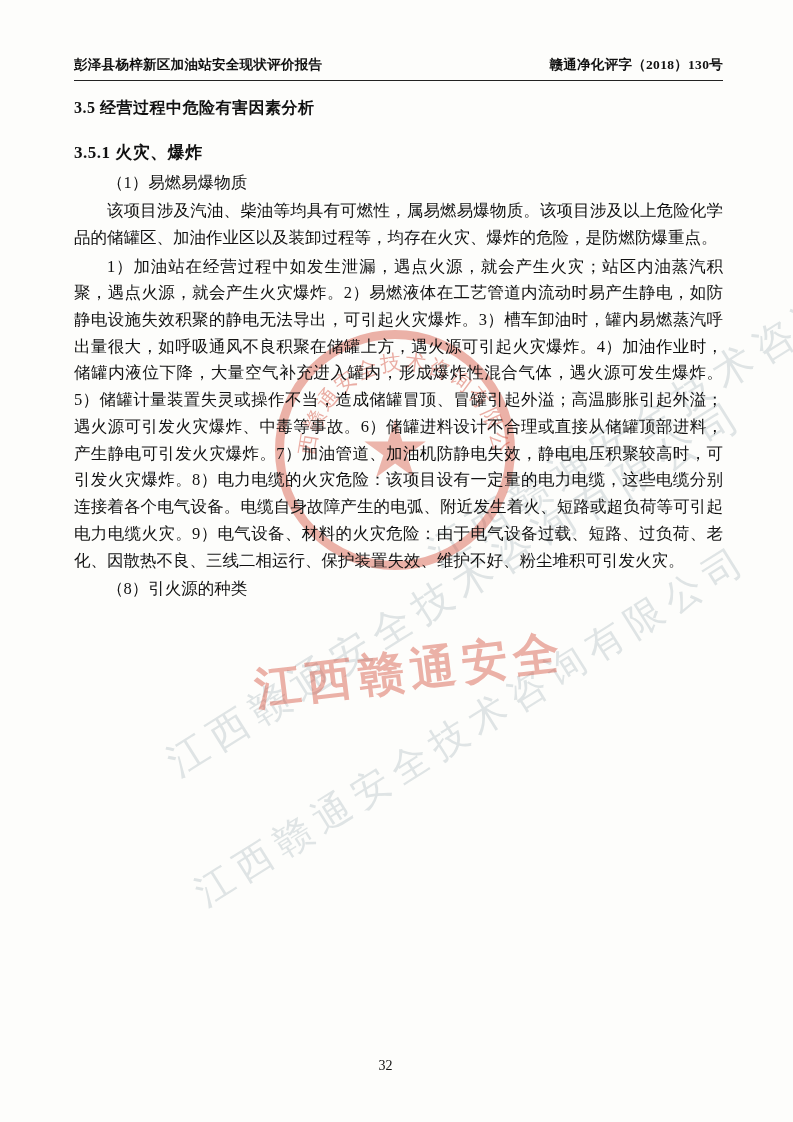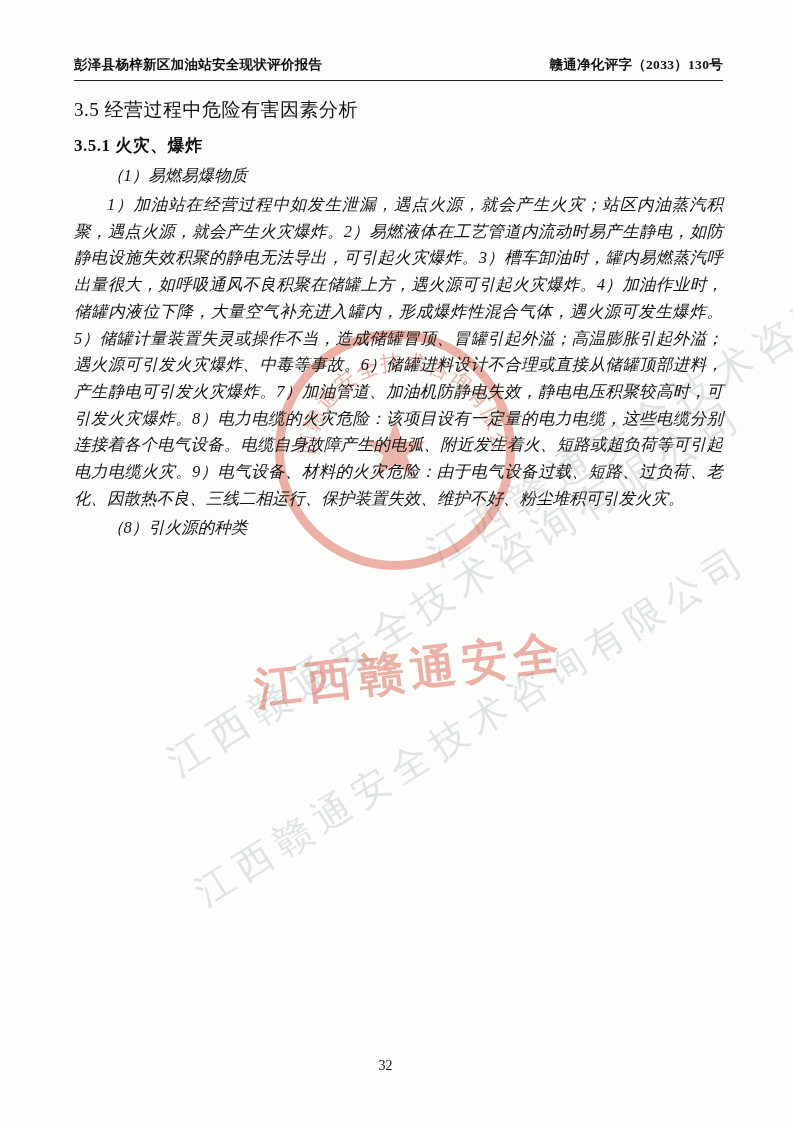--- a/index.html
+++ b/index.html
@@ -119,32 +119,31 @@
     line-height: 1.62;
     text-align: justify;
     text-justify: inter-ideograph;
   }
   .para {
     margin: 0 0 1px 0;
     text-indent: 0;
   }
   .para.indent {
     text-indent: 2em;
-    font-style: italic;
   }
   h2.section {
-    font-size: 19px;
-    font-weight: normal;
+    font-size: 16px;
+    font-weight: bold;
     margin: 12px 0 5px 0;
     letter-spacing: 0.5px;
   }
   h3.subsection {
     font-size: 17px;
     font-weight: bold;
-    margin: 6px 0 4px 0;
+    margin: 18px 0 4px 0;
     letter-spacing: 0.5px;
   }
   .block {
     margin-bottom: 2px;
   }
 
   
   .footer {
     position: absolute;
     left: 0;
@@ -175,33 +174,34 @@
         </text>
       </svg>
       <div class="wm-star">★</div>
     </div>
 
     <div class="wm-band">江西赣通安全</div>
   </div>
 
   <div class="header">
     <span>彭泽县杨梓新区加油站安全现状评价报告</span>
-    <span>赣通净化评字（2033）130号</span>
+    <span>赣通净化评字（2018）130号</span>
   </div>
   <div class="header-rule"></div>
 
   <div class="content">
 
 
     <h2 class="section">3.5 经营过程中危险有害因素分析</h2>
 
     <h3 class="subsection">3.5.1 火灾、爆炸</h3>
 
     <div class="block">
       <p class="para indent">（1）易燃易爆物质</p>
+      <p class="para indent">该项目涉及汽油、柴油等均具有可燃性，属易燃易爆物质。该项目涉及以上危险化学品的储罐区、加油作业区以及装卸过程等，均存在火灾、爆炸的危险，是防燃防爆重点。</p>
     </div>
 
     <div class="block">
       <p class="para indent">1）加油站在经营过程中如发生泄漏，遇点火源，就会产生火灾；站区内油蒸汽积聚，遇点火源，就会产生火灾爆炸。2）易燃液体在工艺管道内流动时易产生静电，如防静电设施失效积聚的静电无法导出，可引起火灾爆炸。3）槽车卸油时，罐内易燃蒸汽呼出量很大，如呼吸通风不良积聚在储罐上方，遇火源可引起火灾爆炸。4）加油作业时，储罐内液位下降，大量空气补充进入罐内，形成爆炸性混合气体，遇火源可发生爆炸。5）储罐计量装置失灵或操作不当，造成储罐冒顶、冒罐引起外溢；高温膨胀引起外溢；遇火源可引发火灾爆炸、中毒等事故。6）储罐进料设计不合理或直接从储罐顶部进料，产生静电可引发火灾爆炸。7）加油管道、加油机防静电失效，静电电压积聚较高时，可引发火灾爆炸。8）电力电缆的火灾危险：该项目设有一定量的电力电缆，这些电缆分别连接着各个电气设备。电缆自身故障产生的电弧、附近发生着火、短路或超负荷等可引起电力电缆火灾。9）电气设备、材料的火灾危险：由于电气设备过载、短路、过负荷、老化、因散热不良、三线二相运行、保护装置失效、维护不好、粉尘堆积可引发火灾。</p>
     </div>
 
     <div class="block">
       <p class="para indent">（8）引火源的种类</p>
     </div>
 

